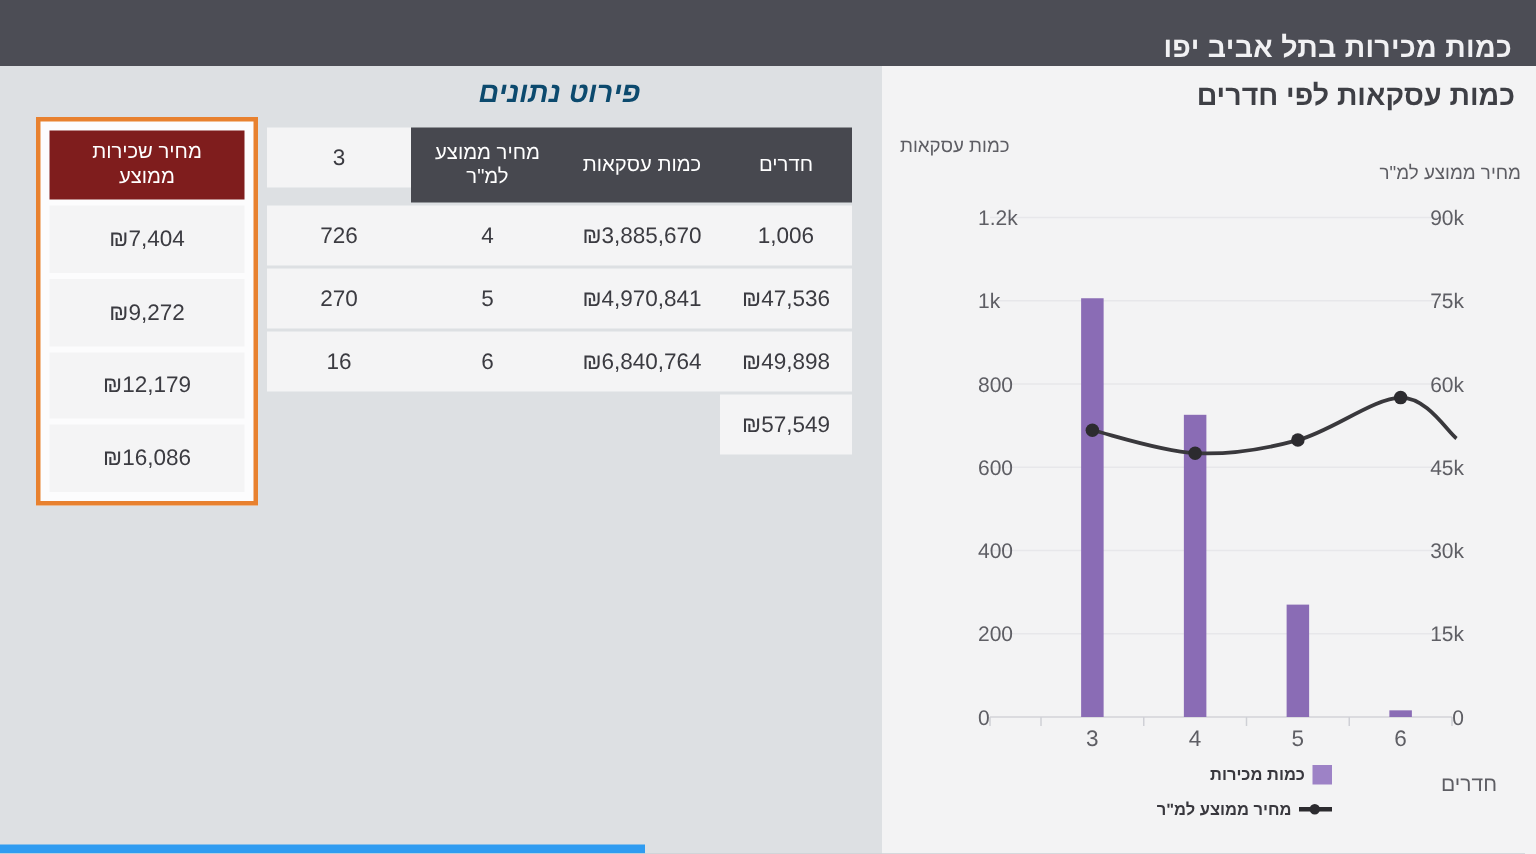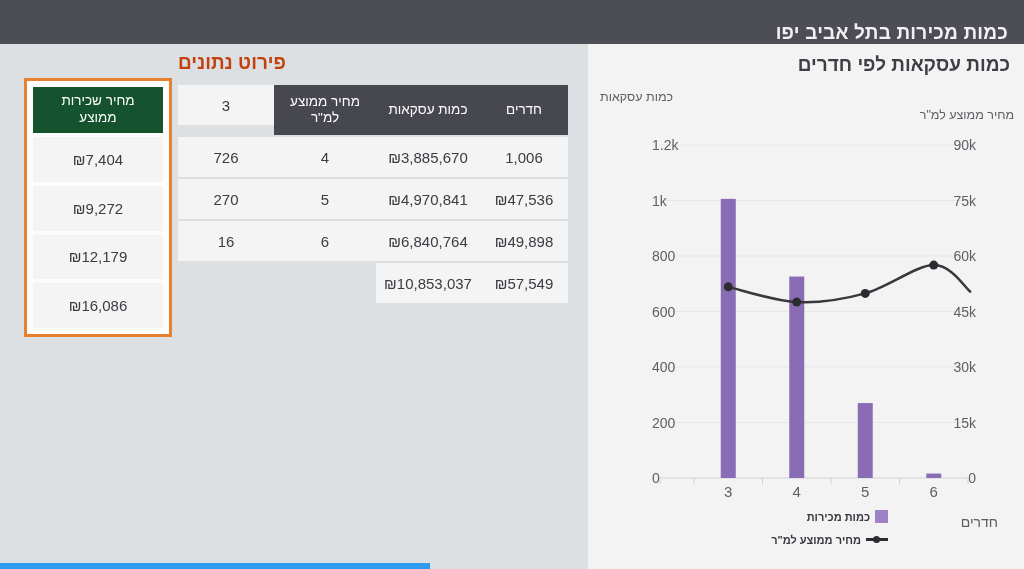--- a/index.html
+++ b/index.html
@@ -16,34 +16,35 @@
     display:flex; align-items:flex-end; padding:0 16px;
     font-size:19px; font-weight:600; letter-spacing:0.2px;
   }
   
   .rent-panel {
     position:absolute; top:78px; left:24px; width:148px; height:259px;
     border:3px solid #e8812f; background:#fcfcfd;
     padding:6px; display:flex; flex-direction:column; gap:4px;
   }
   .rent-header {
-    height:46px; flex:none; background:#14532d; color:#ffffff;
+    height:46px; flex:none; background:#7f1d1d; color:#ffffff;
     display:flex; align-items:center; justify-content:center; text-align:center;
     font-size:13.5px; line-height:1.25; padding:0 12px;
   }
   .rent-cell {
     flex:1; background:#f4f4f5; color:#3b3b41;
     display:flex; align-items:center; justify-content:center;
     font-size:15px; direction:ltr;
   }
   
   .table-wrap { position:absolute; top:48px; left:178px; width:390px; }
   .table-title {
-    text-align:left; font-size:19px; font-weight:700; color:#c2410c;
+    text-align:center; font-size:19px; font-weight:700; color:#0c4a6e;
     margin:4px 0 11px;
+    font-style:italic;
   }
   .grid { display:grid; grid-template-columns:88px 104px 102px 96px; row-gap:2px; }
   .grid .hcell {
     background:#47484f; color:#ffffff; height:50px;
     display:flex; align-items:center; justify-content:center; text-align:center;
     font-size:13.5px; line-height:1.2; padding:0 8px;
   }
   .grid .cell {
     background:#f4f4f5; color:#3b3b41; height:40px;
     display:flex; align-items:center; justify-content:center;
@@ -111,21 +112,20 @@
         <div class="cell num">726</div>
         <div class="cell num">₪47,536</div>
         <div class="cell num">₪4,970,841</div>
         <div class="cell">5</div>
         <div class="cell num">270</div>
         <div class="cell num">₪49,898</div>
         <div class="cell num">₪6,840,764</div>
         <div class="cell">6</div>
         <div class="cell num">16</div>
         <div class="cell num">₪57,549</div>
-        <div class="cell num">₪10,853,037</div>
       </div>
   </div>
 
   <div class="chart-panel">
     <div class="chart-title">כמות עסקאות לפי חדרים</div>
     <div class="yleft-label">כמות עסקאות</div>
     <div class="yright-label">מחיר ממוצע למ"ר</div>
     <svg id="chart-svg" width="436" height="380">
         <line x1="72" y1="11" x2="380" y2="11" stroke="#e7e7ea" stroke-width="1"></line>
         <text x="64" y="16" text-anchor="end" font-size="14" fill="#5e5e64" font-family="Liberation Sans, sans-serif">1.2k</text>

